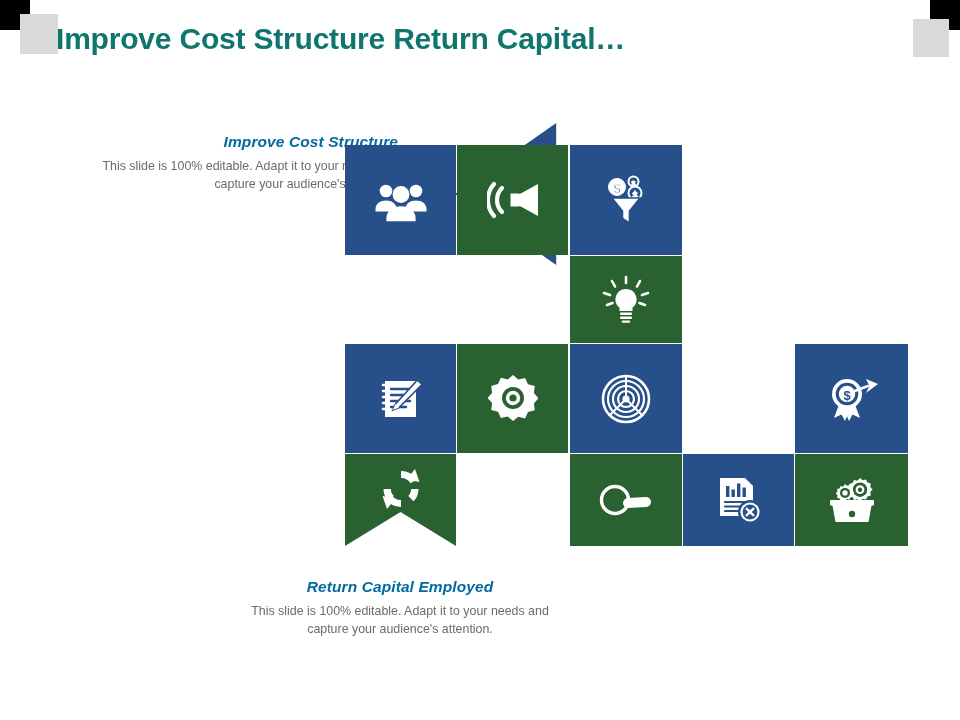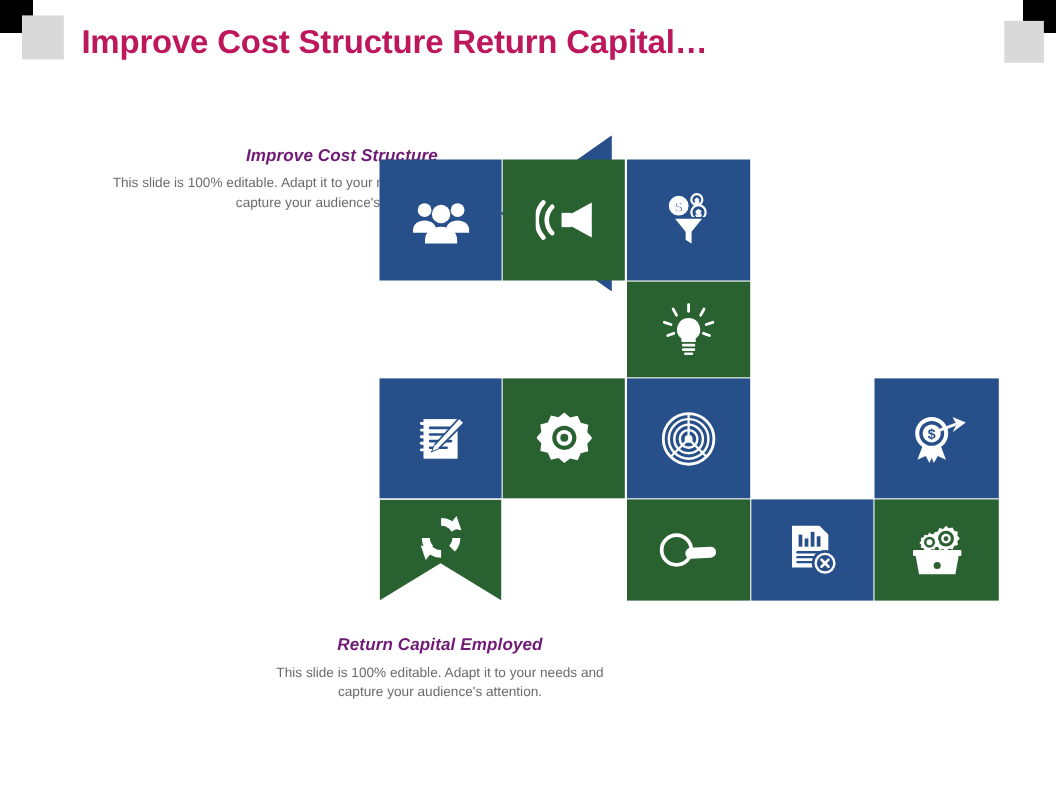--- a/index.html
+++ b/index.html
@@ -11,30 +11,30 @@
   .canvas{position:absolute;inset:0;width:960px;height:720px;background:#fff;}
 
   
   .corner-black-tl{position:absolute;left:0;top:0;width:30px;height:30px;background:#000;}
   .corner-gray-tl{position:absolute;left:20px;top:14px;width:38px;height:40px;background:#d9d9d9;}
   .corner-black-tr{position:absolute;left:930px;top:0;width:30px;height:30px;background:#000;}
   .corner-gray-tr{position:absolute;left:913px;top:19px;width:36px;height:38px;background:#d9d9d9;}
 
   
   .title{
-    position:absolute;left:74px;top:22px;
-    font-size:30px;font-weight:700;color:#be185d;
+    position:absolute;left:56px;top:22px;
+    font-size:30px;font-weight:700;color:#0f766e;
     letter-spacing:-0.2px;white-space:nowrap;
     font-family:"Liberation Sans",sans-serif;
   }
 
   
   .txt-block{position:absolute;}
   .txt-head{
-    font-size:15.5px;font-weight:700;font-style:italic;color:#701a75;
+    font-size:15.5px;font-weight:700;font-style:italic;color:#0369a1;
     letter-spacing:0.1px;
   }
   .txt-body{
     font-size:12.4px;color:#6b6b6b;line-height:1.42;margin-top:7px;
   }
   .tb-top{left:60px;top:133px;width:340px;text-align:right;}
   .tb-top .txt-head{padding-right:2px;}
   .tb-bot{left:230px;top:578px;width:340px;text-align:center;}
 
   

